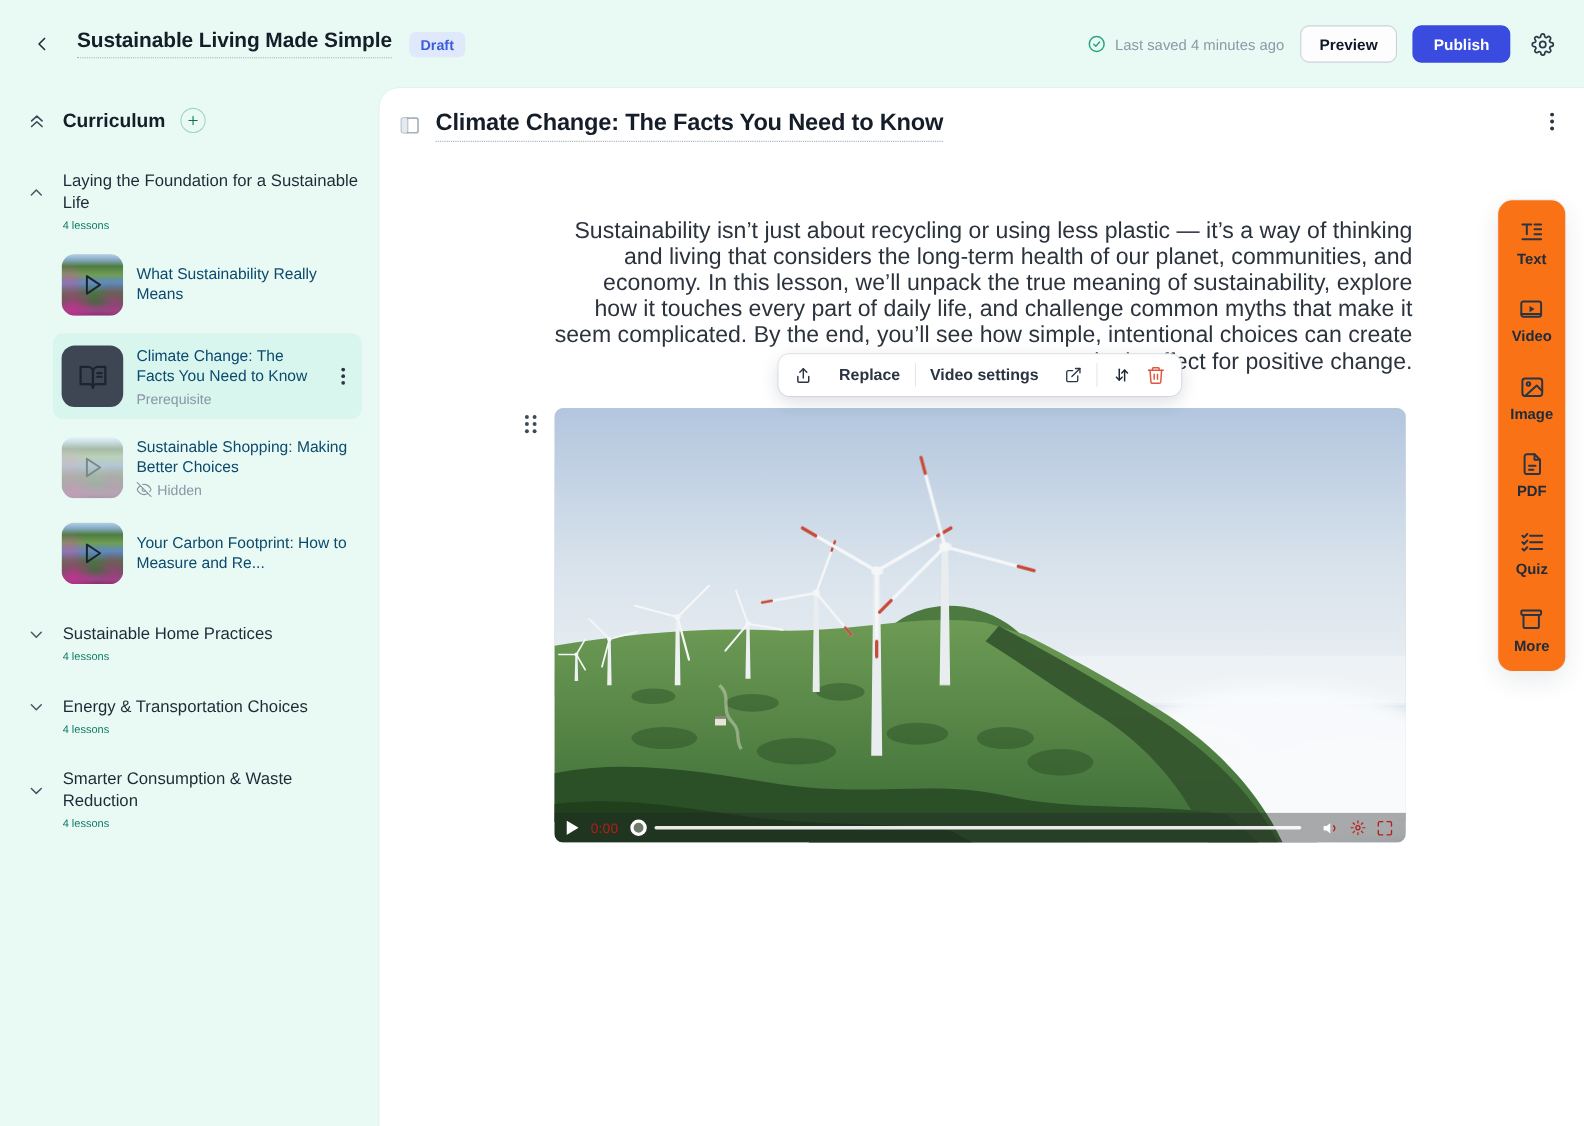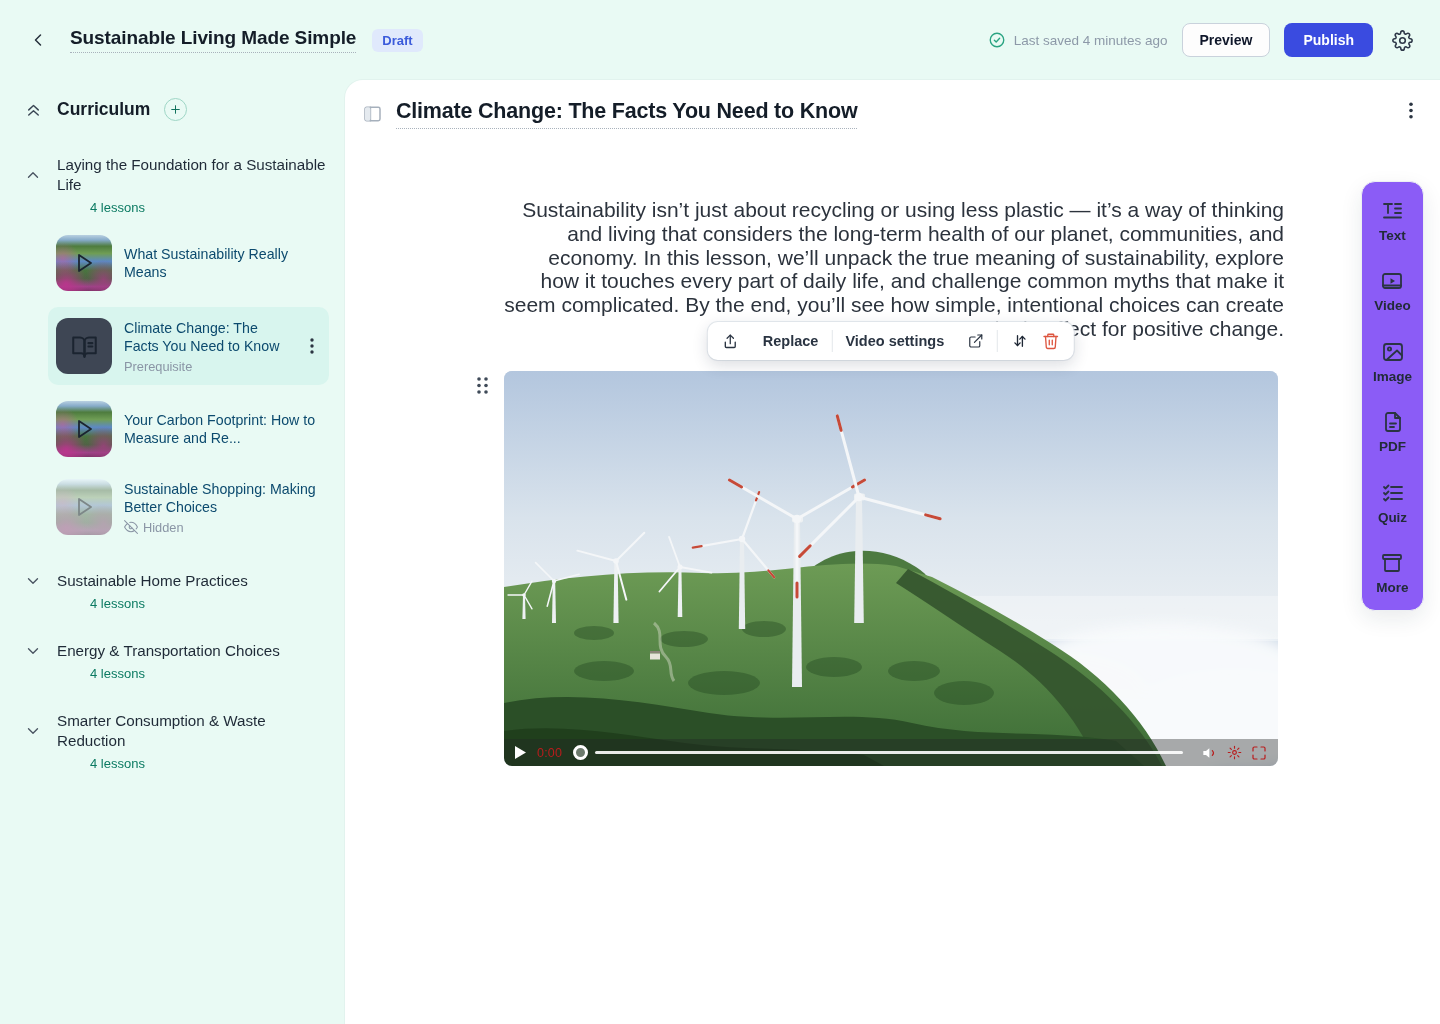--- a/index.html
+++ b/index.html
@@ -23,21 +23,21 @@
   
   .sidebar { position:absolute; left:0; top:80px; width:345px; height:944px; padding:18px 16px 0 24px; overflow:hidden; }
   .curriculum-header { display:flex; align-items:center; gap:14px; margin-bottom:34px; }
   .curriculum-header .chev { color:#3a4654; }
   .curriculum-title { font-size:17.5px; font-weight:700; color:#141d28; }
   .add-btn { width:23px; height:23px; border-radius:50%; border:1.4px solid #9fd6c6; color:#0b6e58; display:flex; align-items:center; justify-content:center; cursor:pointer; background:transparent; }
   .section { margin-bottom:30px; }
   .section-header { display:grid; grid-template-columns:20px 1fr; column-gap:13px; align-items:center; cursor:pointer; }
   .section-header .chev { color:#4a5462; }
   .section-title { font-size:15.2px; line-height:20px; font-weight:500; color:#1f2a37; }
-  .section-meta { grid-column:2; margin-top:5px; font-size:13px; font-weight:500; color:#0b7a62;margin-left:33px; }
+  .section-meta { grid-column:2; margin-top:5px; font-size:10px; font-weight:500; color:#0b7a62; }
   .lessons { margin:14px 0 0 24px; display:flex; flex-direction:column; gap:10px; }
   .lesson { display:flex; align-items:center; gap:12px; padding:6px 8px; border-radius:10px; cursor:pointer; }
   .lesson.selected { background:#d8f5ee; padding:11px 8px; }
   .thumb { width:56px; height:56px; border-radius:12px; flex:none; position:relative; overflow:hidden;
     background:
       radial-gradient(circle at 18% 88%, rgba(187,53,141,.95), rgba(187,53,141,0) 34%),
       radial-gradient(circle at 85% 80%, rgba(164,60,130,.8), rgba(164,60,130,0) 30%),
       radial-gradient(circle at 12% 42%, rgba(206,88,160,.55), rgba(206,88,160,0) 28%),
       linear-gradient(180deg,#b9d0e1 0%, #86abc9 9%, #4e7c3e 20%, #6f9d55 33%, #5d89c4 47%, #4a7540 63%, #3f6b39 78%, #9c4488 92%, #7e3368 100%); }
   .thumb .play { position:absolute; inset:0; display:flex; align-items:center; justify-content:center; }
@@ -67,21 +67,21 @@
 
   
   .video-wrap { position:absolute; left:159px; top:291px; width:774px; height:395px; border-radius:8px; overflow:hidden; background:#cdd9e6; }
   .video-controls { position:absolute; left:0; right:0; bottom:0; height:27px; background:rgba(33,36,38,.38); display:flex; align-items:center; padding:0 11px; gap:9px; color:#b91c1c; }
   .vc-time { font-size:12.5px; letter-spacing:.2px; margin-left:2px; }
   .vc-knob { width:15px; height:15px; border-radius:50%; border:3px solid #fff; background:rgba(255,255,255,.35); flex:none; margin-left:2px; }
   .vc-track { flex:1; height:2.6px; border-radius:2px; background:rgba(255,255,255,.9); margin:0 10px 0 -2px; }
   .vc-btn { display:flex; align-items:center; justify-content:center; cursor:pointer; }
 
   
-  .blocks-panel { position:absolute; left:1361px; top:181px; width:63px; height:430px; background:#8b5cf6; border:1px solid #edf0f3; border-radius:14px; box-shadow:0 8px 22px rgba(20,40,60,.09); display:flex; flex-direction:column; align-items:center; justify-content:space-between; padding:17px 0 15px; }
+  .blocks-panel { position:absolute; left:1361px; top:181px; width:63px; height:430px; background:#f97316; border:1px solid #edf0f3; border-radius:14px; box-shadow:0 8px 22px rgba(20,40,60,.09); display:flex; flex-direction:column; align-items:center; justify-content:space-between; padding:17px 0 15px; }
   .block-item { display:flex; flex-direction:column; align-items:center; gap:5px; color:#222b38; font-size:13.5px; font-weight:600; cursor:pointer; }
   .block-item .ic { color:#2a3442; }
 </style>
 </head>
 <body>
 
 <div class="topbar">
   <div class="back-btn">
     <svg class="ic" width="20" height="20" viewBox="0 0 24 24" stroke-width="2">
         <path d="M15 18l-6-6 6-6"></path>
@@ -160,33 +160,20 @@
         <div class="lesson-text">
           <div class="lesson-title">Climate Change: The Facts You Need to Know</div>
           <div class="lesson-sub">Prerequisite</div>
         </div>
         <div class="kebab">
           <svg width="4" height="16" viewBox="0 0 4 16" fill="#2b3542">
               <circle cx="2" cy="2" r="1.7"></circle>
               <circle cx="2" cy="8" r="1.7"></circle>
               <circle cx="2" cy="14" r="1.7"></circle>
             </svg>
-        </div>
-      </div>
-
-      <div class="lesson">
-        <div class="thumb">
-          <div class="play">
-              <svg class="ic" width="24" height="26" viewBox="0 0 24 26" stroke="#fff" stroke-width="2.2" fill="rgba(255,255,255,.22)">
-                <path d="M7 5l12 8-12 8z"></path>
-              </svg>
-            </div>
-        </div>
-        <div class="lesson-text">
-          <div class="lesson-title">Your Carbon Footprint: How to Measure and Re...</div>
         </div>
       </div>
 
       <div class="lesson">
         <div class="thumb hidden-thumb">
           <div class="play">
               <svg class="ic" width="24" height="26" viewBox="0 0 24 26" stroke="#fff" stroke-width="2.2" fill="rgba(255,255,255,.22)">
                 <path d="M7 5l12 8-12 8z"></path>
               </svg>
             </div>
@@ -195,20 +182,33 @@
           <div class="lesson-title">Sustainable Shopping: Making Better Choices</div>
           <div class="lesson-sub">
             <svg class="ic" width="14" height="14" viewBox="0 0 24 24" stroke="#8a95a5" stroke-width="1.8">
                 <path d="M17.94 17.94A10.07 10.07 0 0 1 12 20c-7 0-11-8-11-8a18.45 18.45 0 0 1 5.06-5.94"></path>
                 <path d="M9.9 4.24A9.12 9.12 0 0 1 12 4c7 0 11 8 11 8a18.5 18.5 0 0 1-2.16 3.19"></path>
                 <path d="M14.12 14.12a3 3 0 1 1-4.24-4.24"></path>
                 <line x1="1" y1="1" x2="23" y2="23"></line>
               </svg>
             <span>Hidden</span>
           </div>
+        </div>
+      </div>
+
+      <div class="lesson">
+        <div class="thumb">
+          <div class="play">
+              <svg class="ic" width="24" height="26" viewBox="0 0 24 26" stroke="#fff" stroke-width="2.2" fill="rgba(255,255,255,.22)">
+                <path d="M7 5l12 8-12 8z"></path>
+              </svg>
+            </div>
+        </div>
+        <div class="lesson-text">
+          <div class="lesson-title">Your Carbon Footprint: How to Measure and Re...</div>
         </div>
       </div>
     </div>
   </div>
 
   <div class="section">
     <div class="section-header">
       <div class="chev">
           <svg class="ic" width="18" height="18" viewBox="0 0 24 24" stroke-width="2">
             <path d="M6 9l6 6 6-6"></path>

